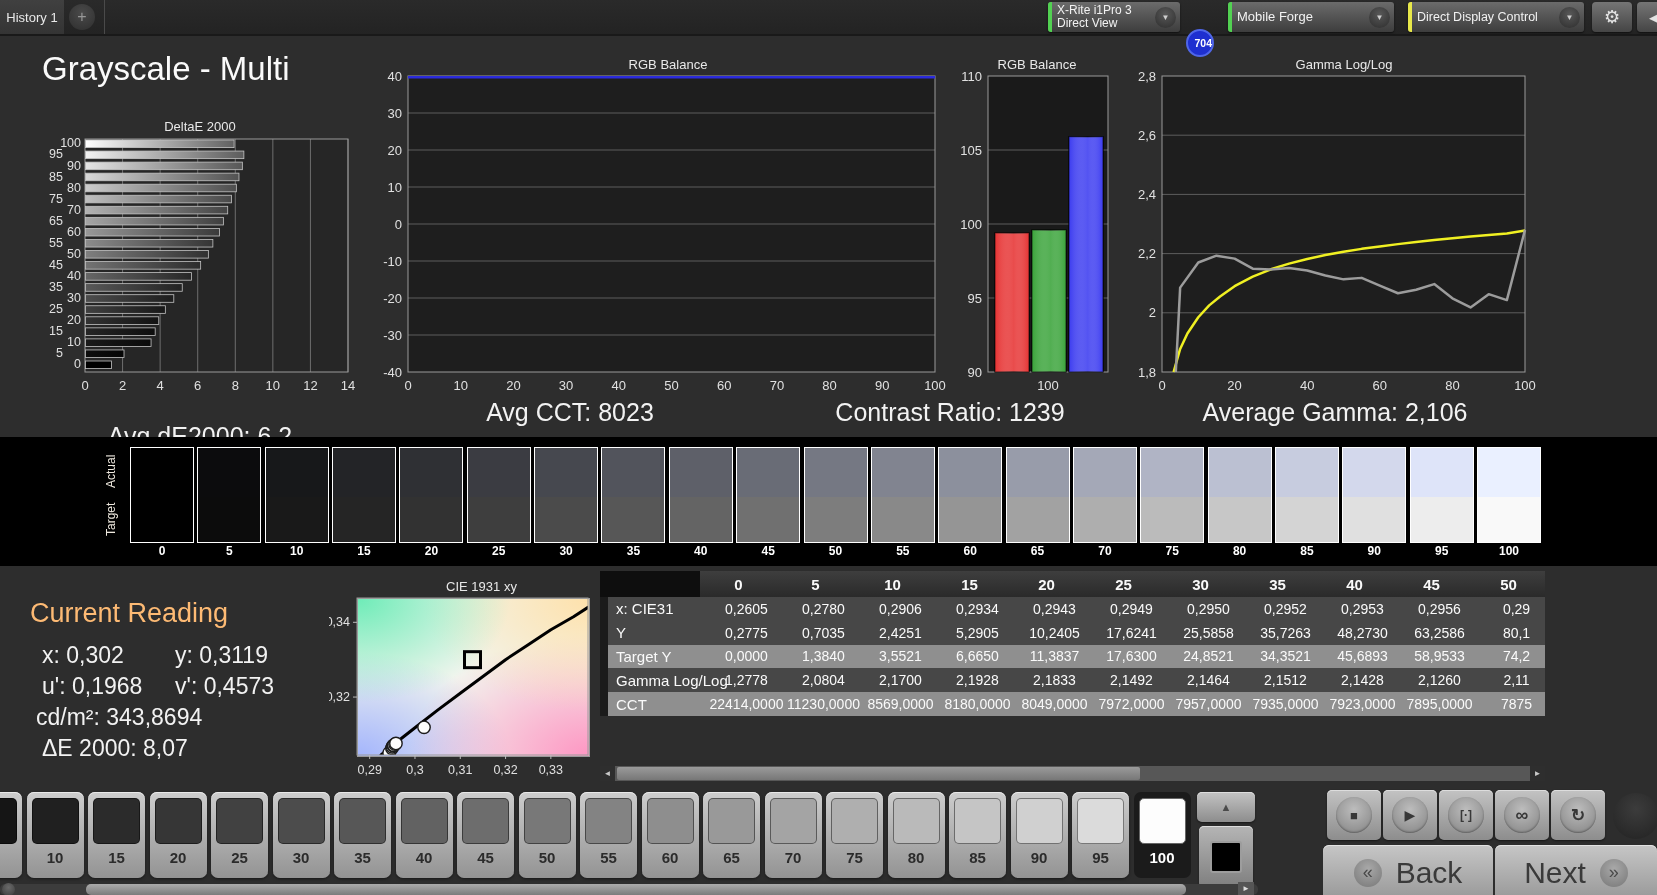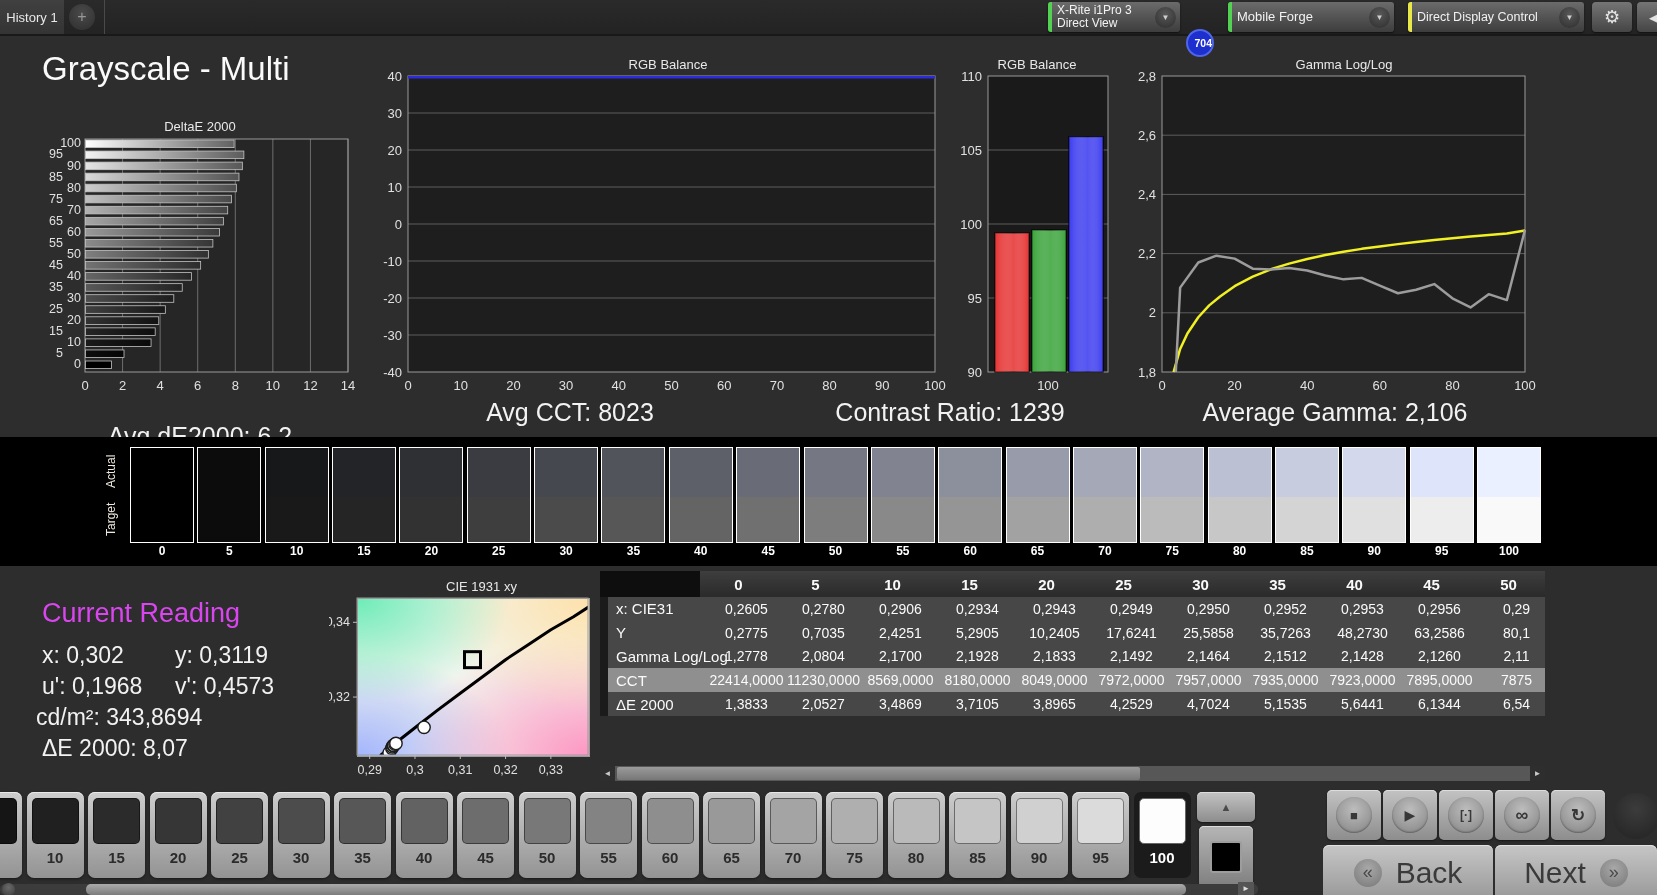--- a/index.html
+++ b/index.html
@@ -35,21 +35,21 @@
   svg text{font-family:"Liberation Sans",sans-serif;}
   
   .strip{position:absolute;left:0;top:437px;width:1657px;height:129px;background:#000;}
   .vlab{position:absolute;left:104px;width:16px;color:#efe9df;font-size:12px;
         writing-mode:vertical-rl;transform:rotate(180deg);text-align:center;}
   .gs-swatch{position:absolute;top:10px;width:62px;height:94px;border:1px solid #fff;}
   .gs-top{position:absolute;left:0;top:0;width:100%;height:52%;}
   .gs-bot{position:absolute;left:0;bottom:0;width:100%;height:48%;}
   .gs-label{position:absolute;top:107px;width:64px;text-align:center;color:#fff;font-size:12px;font-weight:bold;}
   
-  .cr-title{position:absolute;left:42px;top:598px;font-size:27px;color:#d946ef;}
+  .cr-title{position:absolute;left:30px;top:598px;font-size:27px;color:#fdba74;}
   .cr-line{position:absolute;font-size:23px;color:#f2f2f2;white-space:nowrap;}
   
   .cie-bg{position:absolute;left:357px;top:598px;width:231px;height:157px;border:1px solid #9a9a9a;
     background:
       radial-gradient(120% 120% at 0% 0%, rgba(96,235,178,.9) 0%, rgba(96,235,178,0) 55%),
       radial-gradient(120% 120% at 100% 0%, rgba(255,224,168,.95) 0%, rgba(255,224,168,0) 60%),
       radial-gradient(130% 130% at 100% 100%, rgba(255,140,190,.9) 0%, rgba(255,140,190,0) 60%),
       radial-gradient(120% 120% at 0% 100%, rgba(150,170,255,.85) 0%, rgba(150,170,255,0) 55%),
       #f2f5ee;}
   
@@ -591,20 +591,35 @@
       <div class="cell val">2,4251</div>
       <div class="cell val">5,2905</div>
       <div class="cell val">10,2405</div>
       <div class="cell val">17,6241</div>
       <div class="cell val">25,5858</div>
       <div class="cell val">35,7263</div>
       <div class="cell val">48,2730</div>
       <div class="cell val">63,2586</div>
       <div class="cell val">80,1</div>
     </div>
+    <div class="trow light">
+      <div class="cell dk"></div>
+      <div class="cell rlabel">Target Y</div>
+      <div class="cell val">0,0000</div>
+      <div class="cell val">1,3840</div>
+      <div class="cell val">3,5521</div>
+      <div class="cell val">6,6650</div>
+      <div class="cell val">11,3837</div>
+      <div class="cell val">17,6300</div>
+      <div class="cell val">24,8521</div>
+      <div class="cell val">34,3521</div>
+      <div class="cell val">45,6893</div>
+      <div class="cell val">58,9533</div>
+      <div class="cell val">74,2</div>
+    </div>
     <div class="trow">
       <div class="cell dk"></div>
       <div class="cell rlabel">Gamma Log/Log</div>
       <div class="cell val">1,2778</div>
       <div class="cell val">2,0804</div>
       <div class="cell val">2,1700</div>
       <div class="cell val">2,1928</div>
       <div class="cell val">2,1833</div>
       <div class="cell val">2,1492</div>
       <div class="cell val">2,1464</div>
@@ -621,35 +636,20 @@
       <div class="cell val">8569,0000</div>
       <div class="cell val">8180,0000</div>
       <div class="cell val">8049,0000</div>
       <div class="cell val">7972,0000</div>
       <div class="cell val">7957,0000</div>
       <div class="cell val">7935,0000</div>
       <div class="cell val">7923,0000</div>
       <div class="cell val">7895,0000</div>
       <div class="cell val">7875</div>
     </div>
-    <div class="trow">
-      <div class="cell dk"></div>
-      <div class="cell rlabel">ΔE 2000</div>
-      <div class="cell val">1,3833</div>
-      <div class="cell val">2,0527</div>
-      <div class="cell val">3,4869</div>
-      <div class="cell val">3,7105</div>
-      <div class="cell val">3,8965</div>
-      <div class="cell val">4,2529</div>
-      <div class="cell val">4,7024</div>
-      <div class="cell val">5,1535</div>
-      <div class="cell val">5,6441</div>
-      <div class="cell val">6,1344</div>
-      <div class="cell val">6,54</div>
-    </div>
   </div>
 <div class="sb" style="left:600px;top:766px;width:945px;">
   <div class="sb-btn" style="left:0;top:0;">
       <span>◄</span>
     </div>
   <div class="sb-btn" style="right:0;top:0;">
       <span>►</span>
     </div>
   <div class="sb-thumb" style="left:17px;width:523px;"></div>
 </div>

